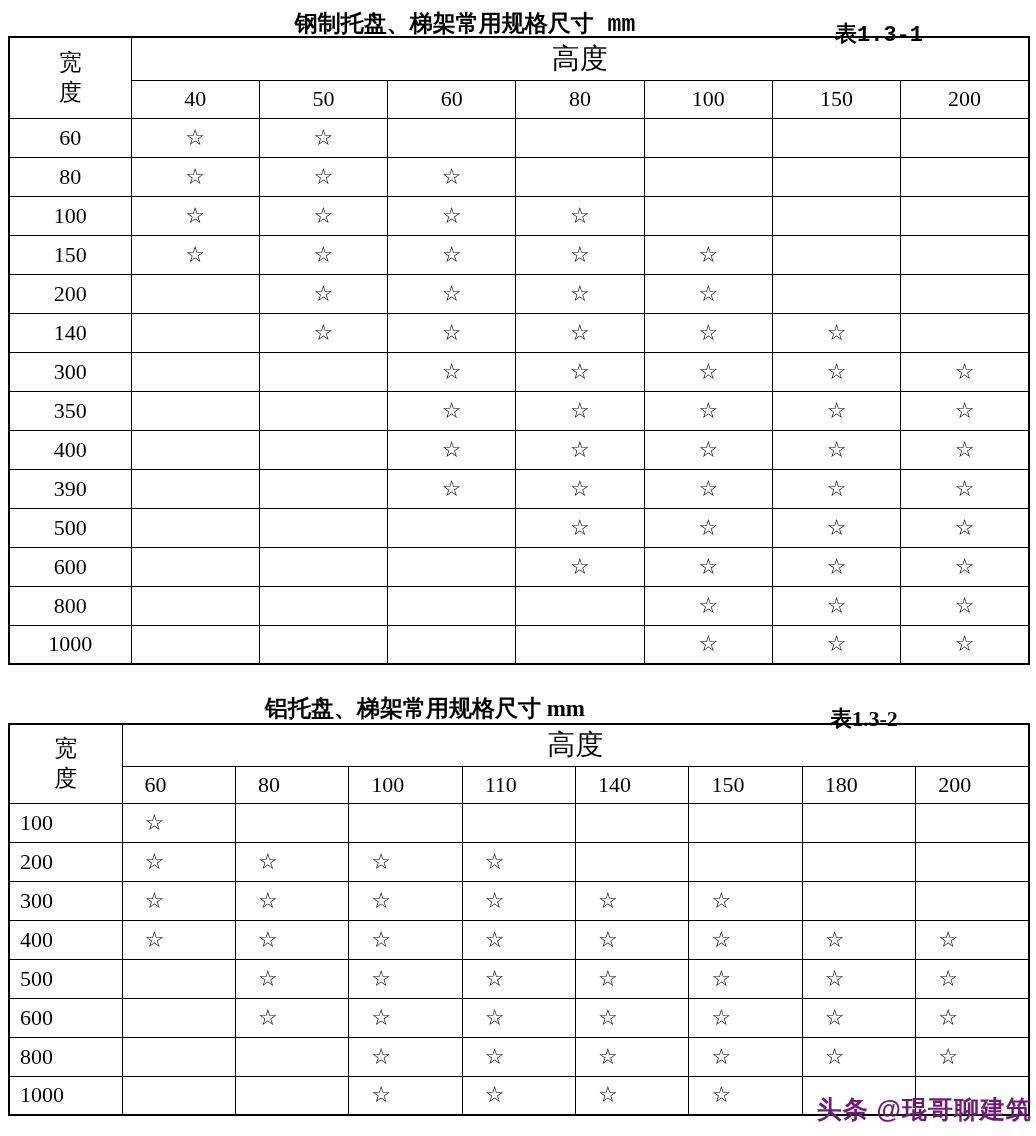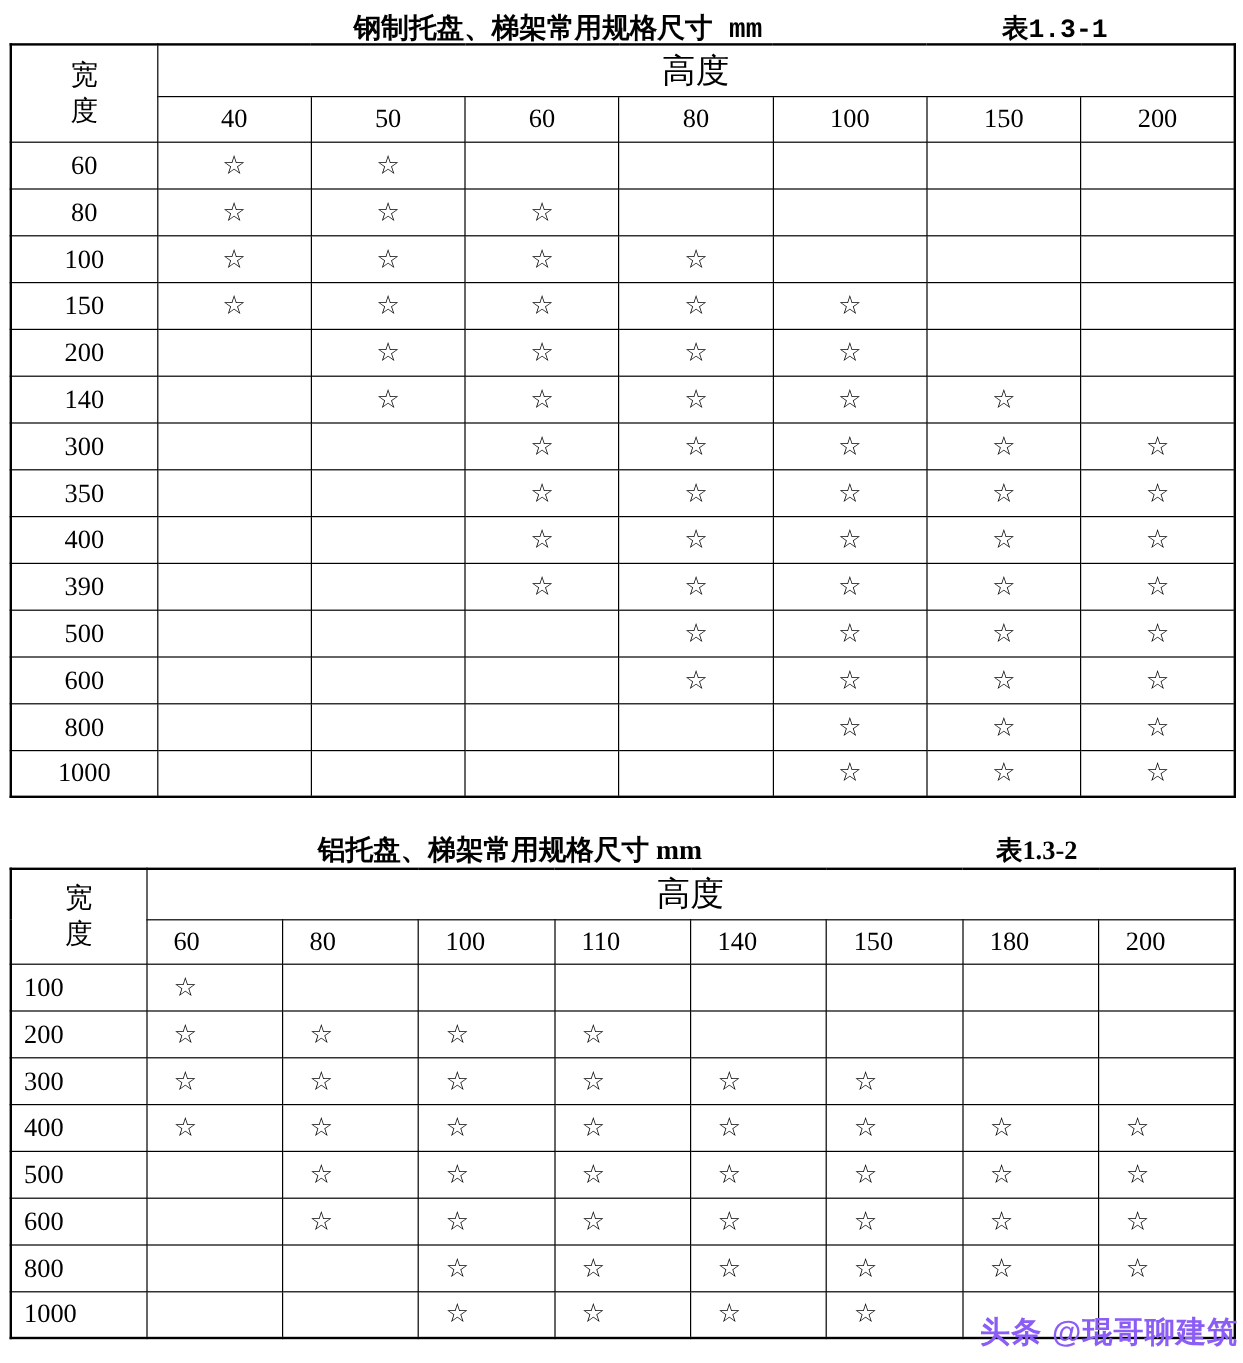--- a/index.html
+++ b/index.html
@@ -16,21 +16,21 @@
   .caption { position: relative; height: 30px; }
   #cap1 { margin-top: 6px; font-family: Liberation Mono, monospace; }
   #cap2 { margin-top: 26px; height: 32px; }
   .cap-title {
     position: absolute; top: 2px;
     transform: translateX(-50%);
     font-weight: bold; font-size: 23px;
     white-space: nowrap;
   }
   .cap-no {
-    position: absolute; top: 3px;
+    position: absolute; top: 13px;
     font-weight: bold; font-size: 22px;
     white-space: nowrap;
   }
   #cap1 .cap-title { left: 465px; }
   #cap1 .cap-no   { left: 835px; }
   #cap2 .cap-title { left: 425px; text-align: center; }
   #cap2 .cap-no   { left: 830px; }
 
   table.grid {
     border-collapse: collapse;
@@ -71,21 +71,21 @@
   .t2 .hval, .t2 .mark { text-align: left; padding-left: 22px; }
   .t2 .wval { text-align: left; padding-left: 10px; }
   .t2 .hlabel, .t2 .wlabel { text-align: center; padding-left: 0; }
 
   .watermark {
     position: absolute;
     right: 4px; bottom: 10px;
     font-family: "Liberation Sans", "DejaVu Sans", sans-serif;
     font-weight: bold;
     font-size: 25px;
-    color: #8b5cf6;
+    color: #701a75;
     letter-spacing: 1px;
     white-space: nowrap;
   }
 </style>
 </head>
 <body>
 
 <div>
 
   <div class="caption" id="cap1">

